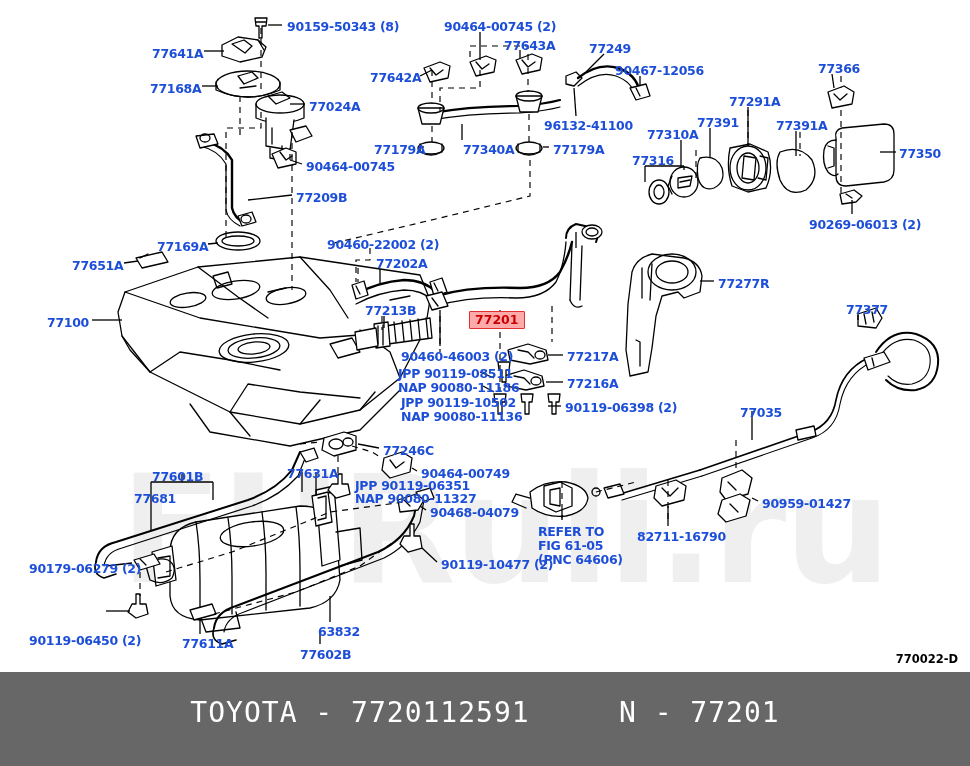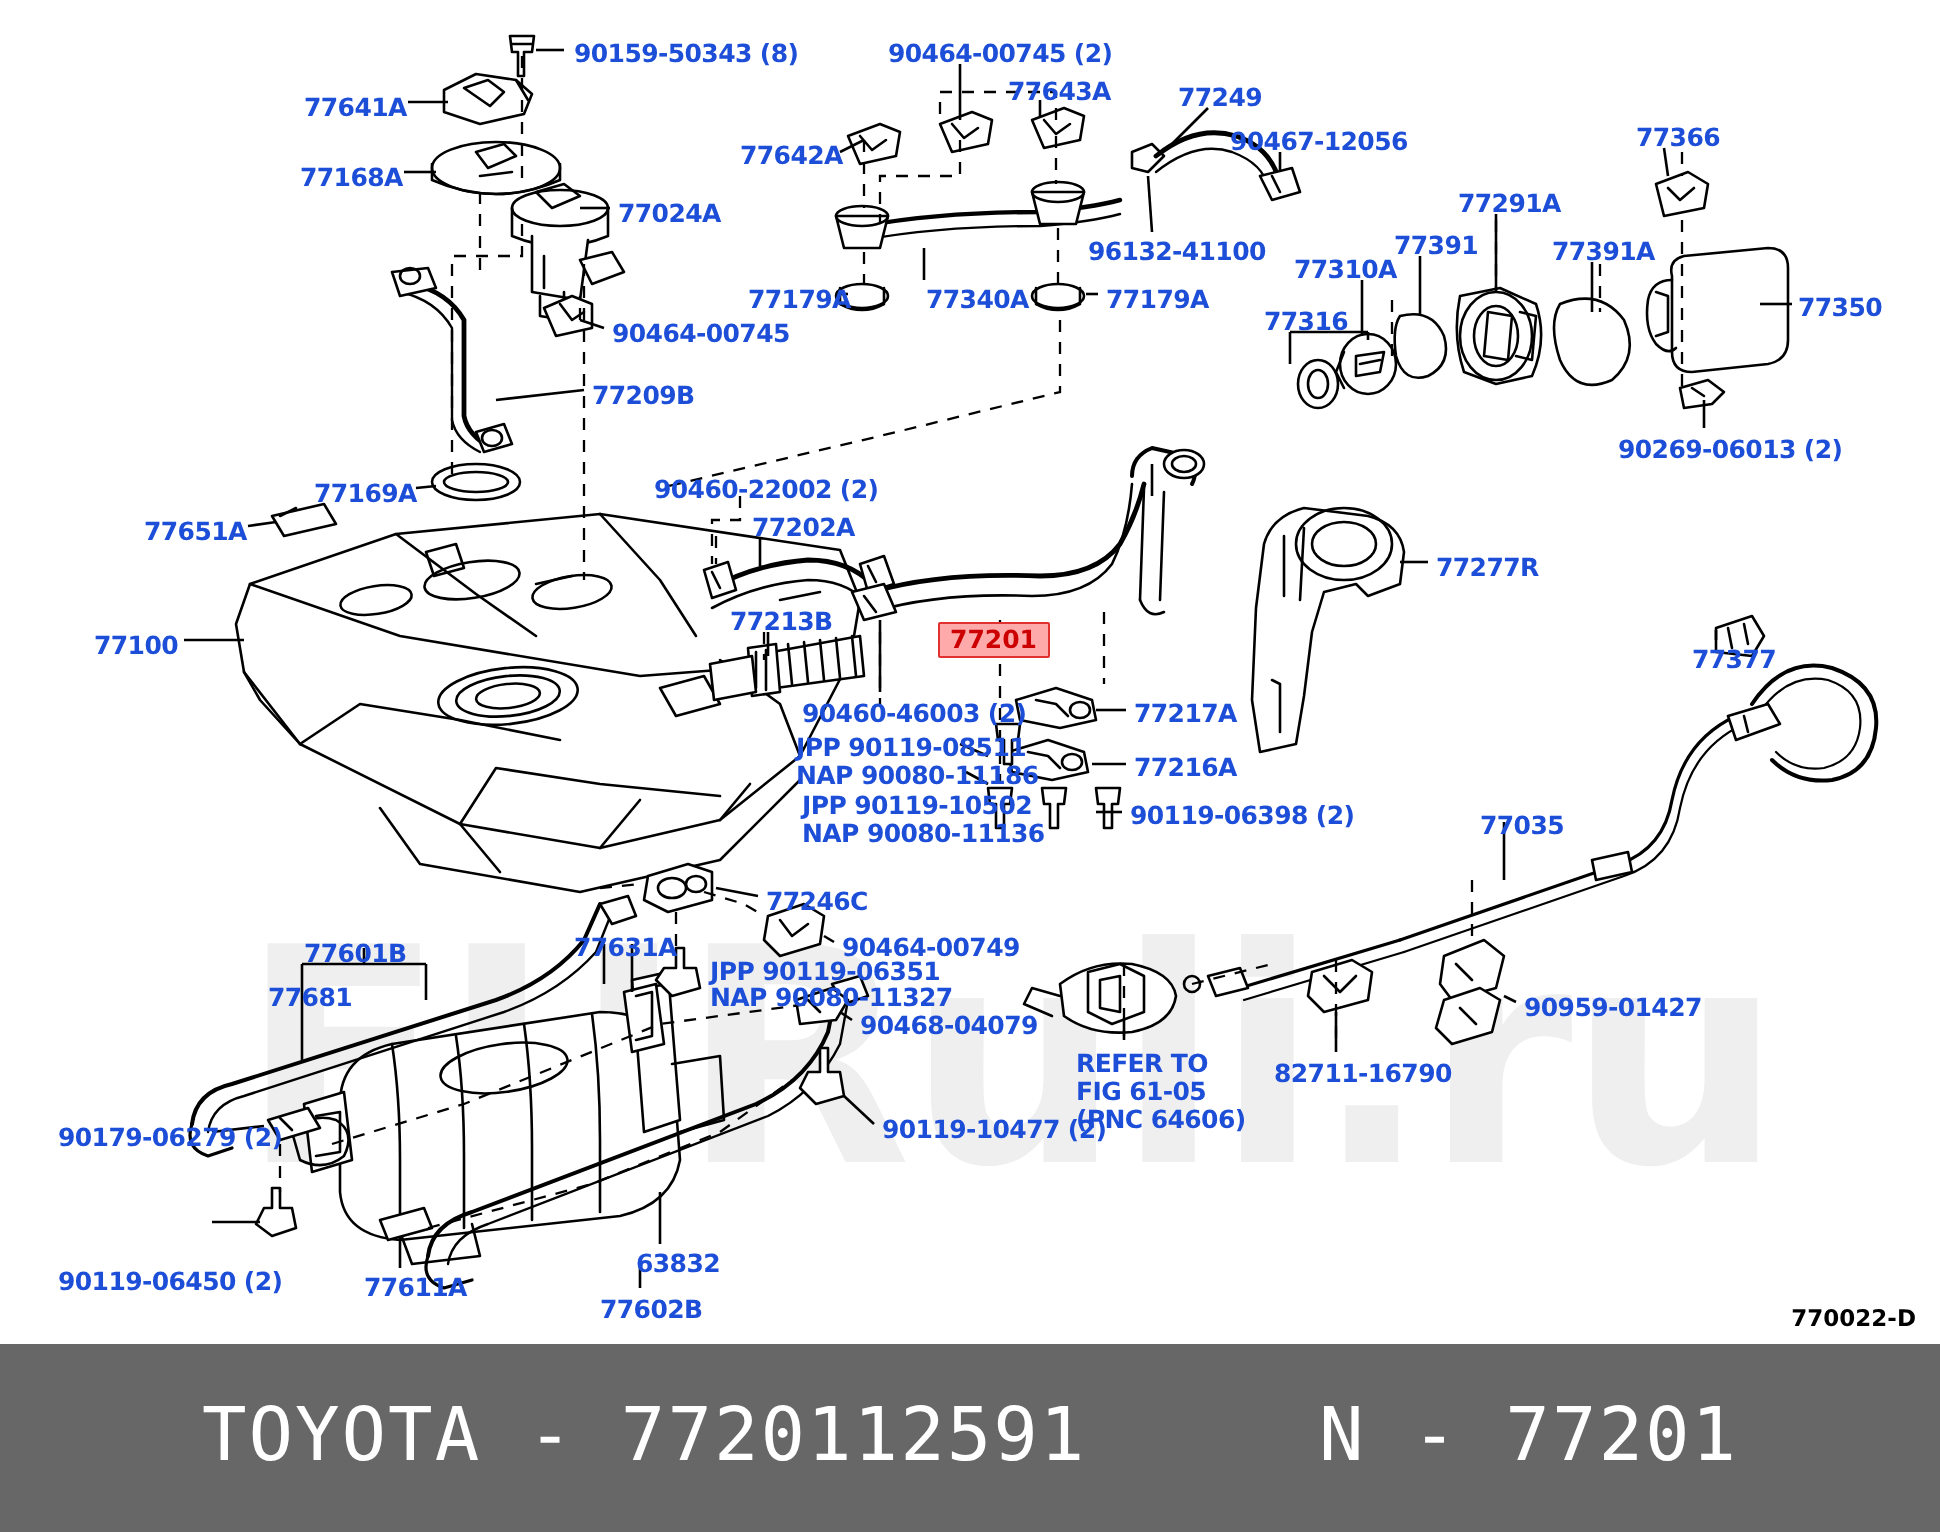--- a/index.html
+++ b/index.html
@@ -17,21 +17,21 @@
   .lbl{position:absolute;font-family:"DejaVu Sans",sans-serif;font-weight:bold;font-size:12.5px;
        color:#1d4ed8;white-space:pre;letter-spacing:-0.3px;line-height:13px;}
 
   
   .lbl.hl{background:#ffaaaa;border:1.3px solid #e03030;color:#cc0000;padding:1px 5px 2px 5px;
           border-radius:1px;letter-spacing:0px;}
 
   
   #footer{position:absolute;left:0;top:672px;width:970px;height:94px;background:#676767;}
   #footer .ftxt{position:absolute;left:0;top:24px;width:970px;text-align:center;color:#ffffff;
-     font-family:"DejaVu Sans Mono",monospace;font-size:37px;letter-spacing:1px;white-space:pre;}
+     font-family:"DejaVu Sans Mono",monospace;font-size:28px;letter-spacing:1px;white-space:pre;}
 
   #figcode{position:absolute;right:12px;bottom:6px;font-family:"DejaVu Sans",sans-serif;
     font-weight:bold;font-size:11.5px;color:#000;letter-spacing:0px;}
 
   svg.art{position:absolute;left:0;top:0;width:970px;height:672px;}
   svg.art line, svg.art path, svg.art polyline, svg.art polygon, svg.art ellipse, svg.art circle, svg.art rect{
     vector-effect:non-scaling-stroke;
   }
 </style>
 </head>
@@ -497,21 +497,21 @@
         <div class="lbl" style="left: 365px; top: 304px;">77213B</div>
         <div class="lbl" style="left: 401px; top: 350px;">90460-46003 (2)</div>
         <div class="lbl" style="left: 398px; top: 367px;">JPP 90119-08511</div>
         <div class="lbl" style="left: 398px; top: 381px;">NAP 90080-11186</div>
         <div class="lbl" style="left: 401px; top: 396px;">JPP 90119-10502</div>
         <div class="lbl" style="left: 401px; top: 410px;">NAP 90080-11136</div>
         <div class="lbl" style="left: 567px; top: 350px;">77217A</div>
         <div class="lbl" style="left: 567px; top: 377px;">77216A</div>
         <div class="lbl" style="left: 565px; top: 401px;">90119-06398 (2)</div>
         <div class="lbl" style="left: 718px; top: 277px;">77277R</div>
-        <div class="lbl" style="left: 846px; top: 303px; margin-top: 20px;">77377</div>
+        <div class="lbl" style="left: 846px; top: 303px;">77377</div>
         <div class="lbl" style="left: 740px; top: 406px;">77035</div>
         <div class="lbl" style="left: 383px; top: 444px;">77246C</div>
         <div class="lbl" style="left: 421px; top: 467px;">90464-00749</div>
         <div class="lbl" style="left: 355px; top: 479px;">JPP 90119-06351</div>
         <div class="lbl" style="left: 355px; top: 492px;">NAP 90080-11327</div>
         <div class="lbl" style="left: 430px; top: 506px;">90468-04079</div>
         <div class="lbl" style="left: 152px; top: 470px;">77601B</div>
         <div class="lbl" style="left: 134px; top: 492px;">77681</div>
         <div class="lbl" style="left: 287px; top: 467px;">77631A</div>
         <div class="lbl" style="left: 29px; top: 562px;">90179-06279 (2)</div>

